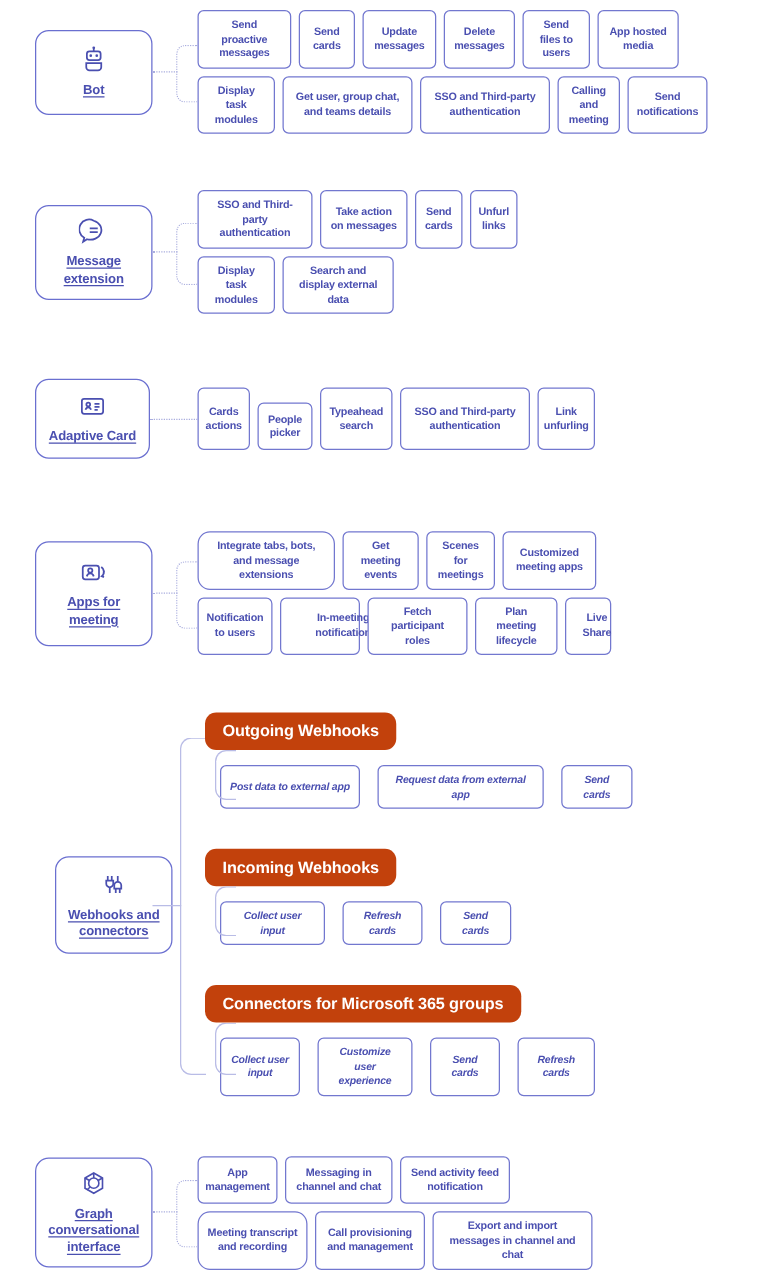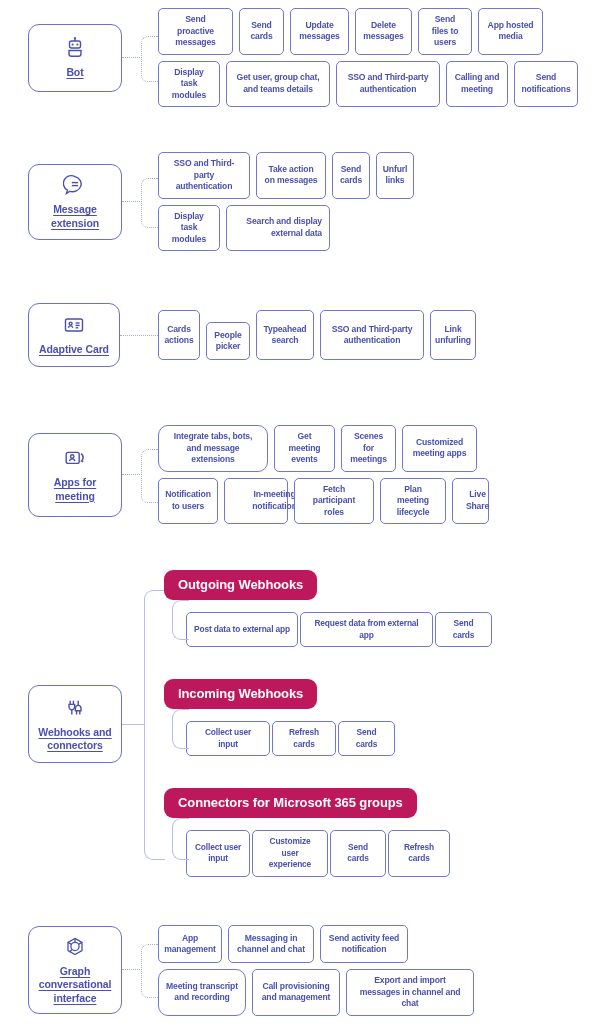--- a/index.html
+++ b/index.html
@@ -119,36 +119,37 @@
   .leaf.tall { min-height: 38px; }
   .leaf.short { min-height: 30px; }
 
   
   .wh-group {
     display: flex;
     flex-direction: column;
     flex: 0 0 auto;
   }
   .banner {
-    background: #be185d;
+    background: #c2410c;
     color: #ffffff;
     font-size: 13px;
     font-weight: 700;
     border-radius: 9px;
     padding: 7px 14px 8px 14px;
     display: inline-flex;
     align-items: center;
     align-self: flex-start;
     letter-spacing: -0.1px;
   }
   .wh-children {
     display: flex;
-    gap: 2px;
+    gap: 14px;
     margin-top: 12px;
-    margin-left: 22px;
+    margin-left: 12px;
+    font-style: italic;
   }
   .wh-children .leaf {
     min-height: 30px;
     font-size: 8.4px;
   }
 </style>
 </head>
 <body>
 
 <div class="section" style="top:8px;">
@@ -177,21 +178,21 @@
       <div class="leaf short" style="width:45px;">Send cards</div>
       <div class="leaf short" style="width:59px;">Update messages</div>
       <div class="leaf short" style="width:57px;">Delete messages</div>
       <div class="leaf short" style="width:54px;">Send files to users</div>
       <div class="leaf short" style="width:65px;">App hosted media</div>
     </div>
     <div class="row">
       <div class="leaf short" style="width:62px;">Display task modules</div>
       <div class="leaf short" style="width:104px;">Get user, group chat, and teams details</div>
       <div class="leaf short" style="width:104px;">SSO and Third-party authentication</div>
-      <div class="leaf short" style="width:62px;">Calling and meeting</div>
+      <div class="leaf short" style="width:50px;">Calling and meeting</div>
       <div class="leaf short" style="width:64px;">Send notifications</div>
     </div>
   </div>
 </div>
 
 <div class="section" style="top:152px;">
   <div class="root-node" style="margin-left:28px;height:76px;">
     <span class="root-icon">
       <svg width="24" height="24" viewBox="0 0 24 24" fill="none" stroke="#4a4fb0" stroke-width="1.4">
         <path d="M12 3.6a8.4 7.4 0 1 1 -5.4 14.8 l-3.1 2 .9-3.2 A7.4 7.4 0 0 1 12 3.6z"></path>
@@ -209,21 +210,21 @@
 
   <div class="rows">
     <div class="row">
       <div class="leaf" style="width:92px;">SSO and Third-party authentication</div>
       <div class="leaf" style="width:70px;">Take action on messages</div>
       <div class="leaf" style="width:38px;">Send cards</div>
       <div class="leaf" style="width:38px;">Unfurl links</div>
     </div>
     <div class="row">
       <div class="leaf" style="width:62px;">Display task modules</div>
-      <div class="leaf" style="width:104px;text-align:right;">Search and display external data</div>
+      <div class="leaf" style="width:89px;">Search and display external data</div>
     </div>
   </div>
 </div>
 
 <div class="section" style="top:303px;">
   <div class="root-node" style="margin-left:28px;width:92px;height:62px;">
     <span class="root-icon">
       <svg width="24" height="24" viewBox="0 0 24 24" fill="none" stroke="#4a4fb0" stroke-width="1.4">
         <rect x="3.5" y="6" width="17" height="12" rx="1.8"></rect>
         <circle cx="8.6" cy="10.6" r="1.5"></circle>
@@ -281,21 +282,21 @@
       <div class="leaf tall" style="width:64px;padding-left:44px;">In-meeting notification</div>
       <div class="leaf tall" style="width:80px;">Fetch participant roles</div>
       <div class="leaf tall" style="width:66px;">Plan meeting lifecycle</div>
       <div class="leaf tall" style="width:37px;padding-left:21px;">Live Share</div>
     </div>
   </div>
 </div>
 
 <div class="section" style="top:570px;align-items:flex-start;">
   <div style="width:122px;position:relative;height:300px;flex:0 0 auto;">
-    <div class="root-node" style="margin-left:28px;height:78px;position:absolute;top:115px;">
+    <div class="root-node" style="margin-left:44px;height:78px;position:absolute;top:115px;">
       <span class="root-icon">
         <svg width="24" height="24" viewBox="0 0 24 24" fill="none" stroke="#4a4fb0" stroke-width="1.4">
           <path d="M7.2 4.8v3.6M10.4 4.8v3.6"></path>
           <path d="M6 8.4h5.6v2.6a2.8 2.8 0 0 1 -2.8 2.8 2.8 2.8 0 0 1 -2.8 -2.8z"></path>
           <line x1="8.8" y1="13.8" x2="8.8" y2="18.4"></line>
           <path d="M13.6 18.4v-3.6M16.8 18.4v-3.6"></path>
           <path d="M12.4 14.8H18v-2.6a2.8 2.8 0 0 0 -2.8 -2.8 2.8 2.8 0 0 0 -2.8 2.8z"></path>
           <line x1="15.2" y1="9.4" x2="15.2" y2="4.8"></line>
         </svg>
       </span>

